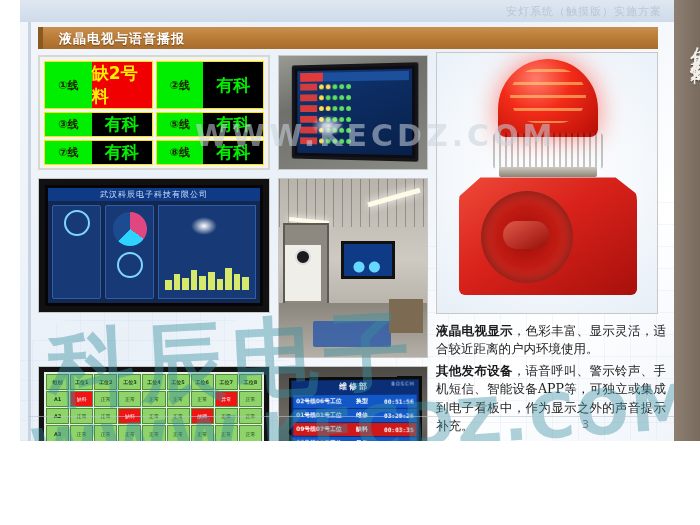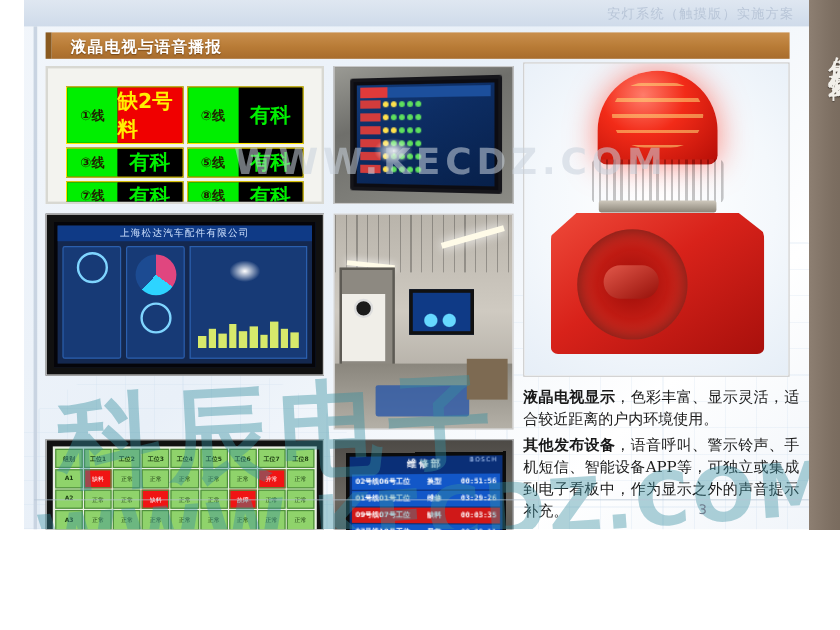--- a/index.html
+++ b/index.html
@@ -60,21 +60,21 @@
   .banner-label {
     position:absolute; left:16px; top:3px;
     font-size:13px; font-weight:bold; color:#ffffff;
     text-shadow:0 1px 1px rgba(90,50,10,.7); letter-spacing:1px;
   }
   
   .panel { position:absolute; overflow:hidden; background:#fff;
            border:1px solid #c8c8c8; }
   
   #ledboard { left:18px; top:55px; width:232px; height:115px;
-              background:#f3f3ef; border:2px solid #d8d8d2; padding:15px; }
+              background:#f3f3ef; border:2px solid #d8d8d2; padding:4px; }
   .led-grid { display:grid; grid-template-columns:1fr 1fr; grid-template-rows:repeat(4,1fr);
               gap:3px; width:100%; height:100%; }
   .led-cell { display:flex; border:1px solid #ffe400; background:#000; }
   .led-num { flex:0 0 44%; background:#00ef00; color:#1f1f00;
              font-size:11px; font-weight:bold; display:flex;
              align-items:center; justify-content:center; letter-spacing:0; }
   .led-msg { flex:1; display:flex; align-items:center; justify-content:center;
              font-size:17px; font-weight:bold; }
   .led-msg.ok   { background:#000; color:#00f000; }
   .led-msg.alarm{ background:#f00000; color:#fff000; }
@@ -352,21 +352,21 @@
     <div class="bc-dome"></div>
     <div class="bc-ring"></div>
     <div class="bc-base"></div>
     <div class="bc-body"></div>
     <div class="bc-horn"></div>
     <div class="bc-cone"></div>
   </div>
 
   <div class="panel" id="dashphoto">
     <div class="dp-bezel">
-      <div class="dp-title">上海松达汽车配件有限公司</div>
+      <div class="dp-title">武汉科辰电子科技有限公司</div>
       <div class="dp-body">
         <div class="dp-card">
           <div class="dp-circ"></div>
         </div>
         <div class="dp-card">
           <div class="dp-gauge"></div>
           <div class="dp-circ"></div>
         </div>
         <div class="dp-chart">
           <div class="dp-bars">

